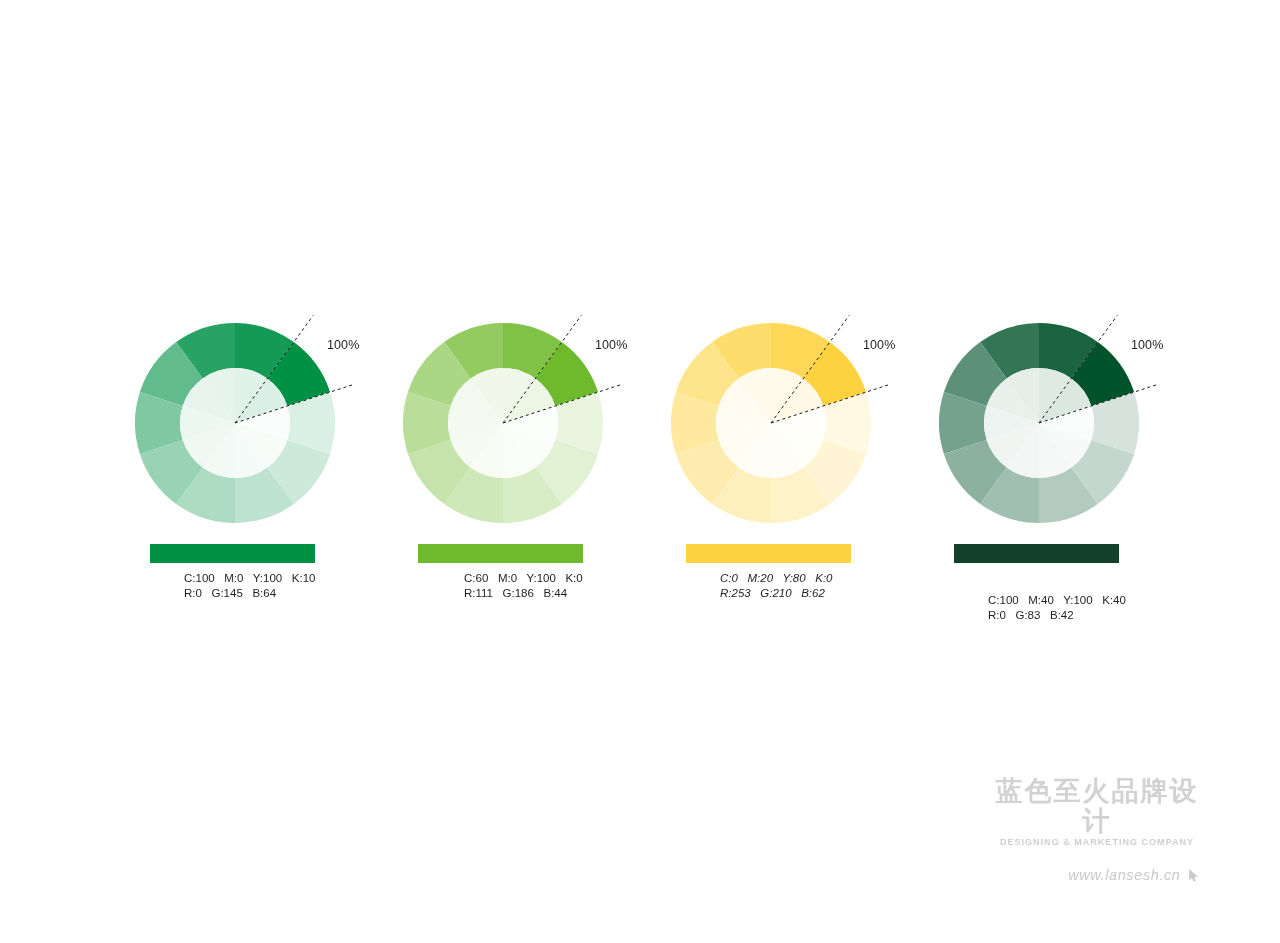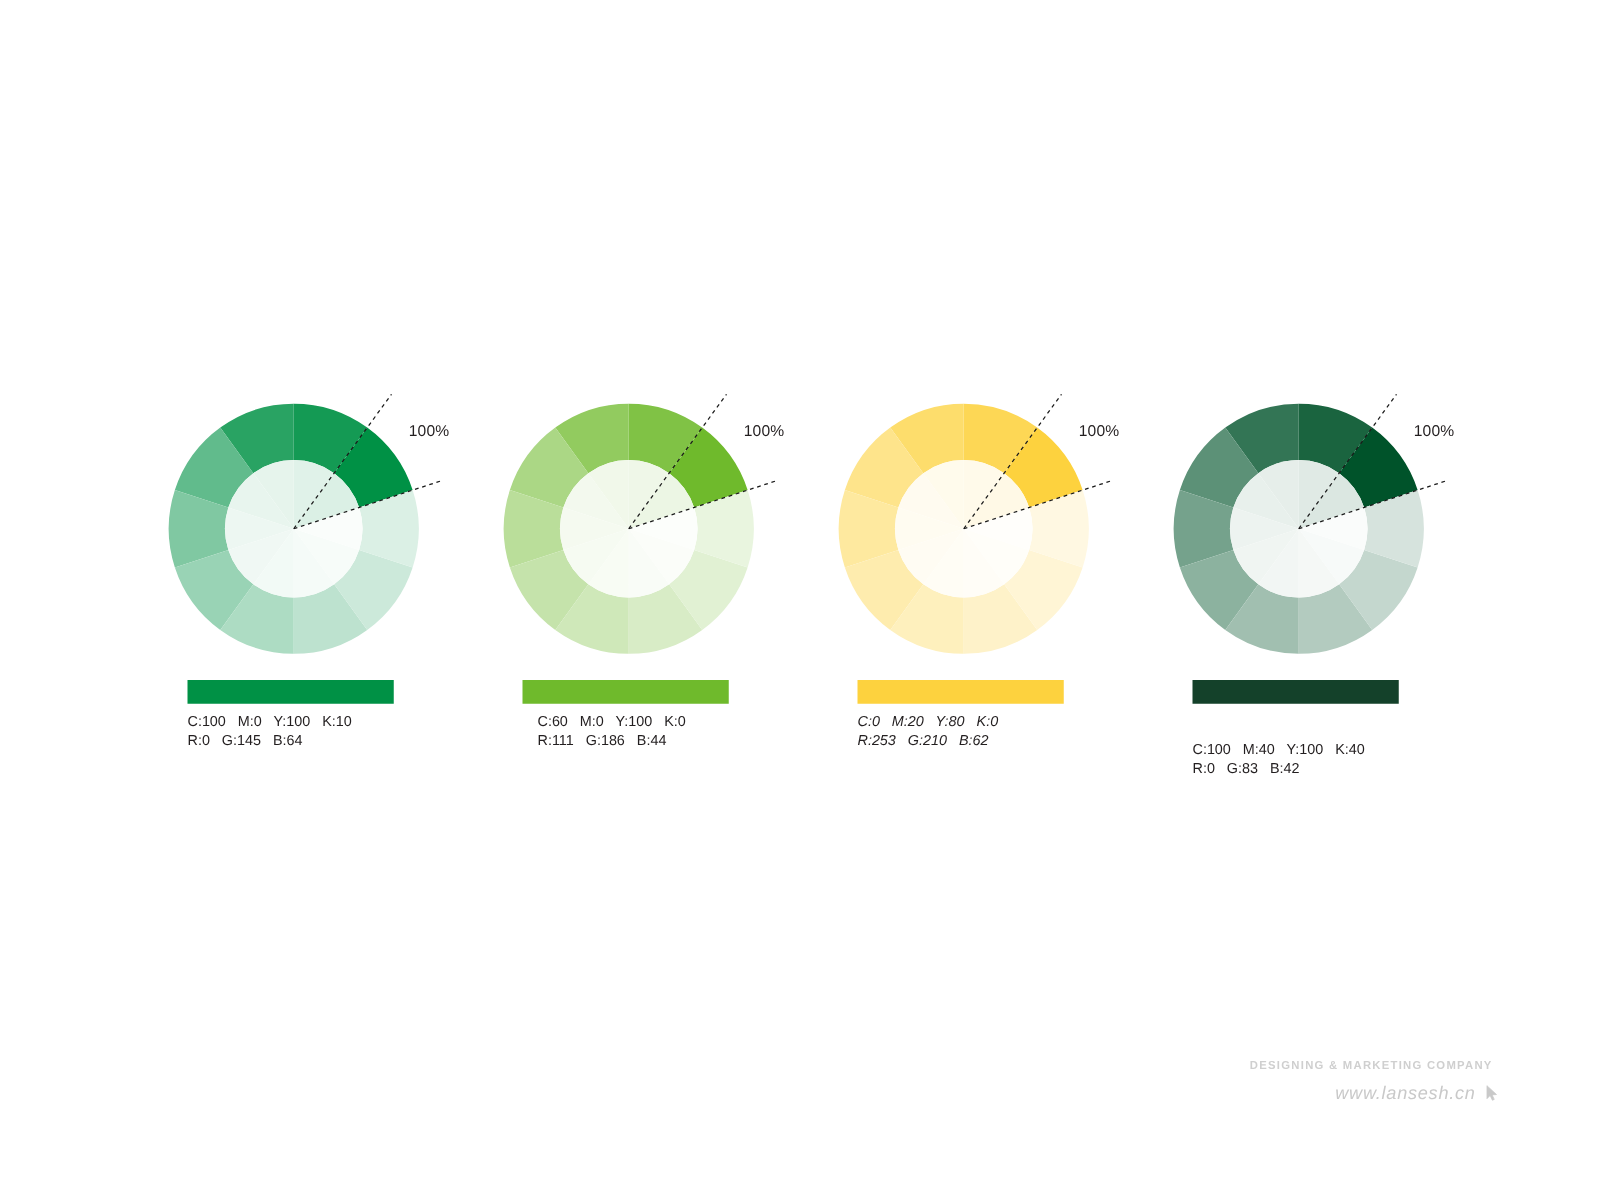--- a/index.html
+++ b/index.html
@@ -45,20 +45,21 @@
     border-radius: 0;
   }
 
   .swatch-text {
     position: absolute;
     font-family: "Liberation Sans", sans-serif;
     font-size: 11.5px;
     color: #231f20;
     line-height: 15px;
     white-space: pre;
+    margin-left: 34px;
   }
 
   .swatch-text .row {
     display: block;
     white-space: pre;
   }
 
   
   #watermark {
     position: absolute;
@@ -85,21 +86,21 @@
     font-weight: bold;
     letter-spacing: 1.05px;
     color: #cfcfcf;
     line-height: 12px;
     text-align: center;
     transform: scaleX(0.97);
   }
   #wm-url-row {
     display: block;
     text-align: right;
-    margin-top: 8px;
+    margin-top: 18px;
     padding-right: 4px;
   }
   #wm-url {
     font-family: "Liberation Sans", sans-serif;
     font-size: 14.5px;
     font-style: italic;
     letter-spacing: 0.6px;
     color: #c9c9c9;
   }
   #wm-cursor {
@@ -240,20 +241,21 @@
         <line x1="1039" y1="423" x2="1117.1754385548988" y2="315.40073974813197" stroke="#1a1a1a" stroke-width="1" stroke-dasharray="3 3"></line>
         <line x1="1039" y1="423" x2="1156.931008020599" y2="384.6818926975065" stroke="#1a1a1a" stroke-width="1" stroke-dasharray="3 3"></line>
       </g>
     </svg>
     <div class="pct-label" style="left: 1131px; top: 338px;">100%</div>
     <div class="swatch-bar" style="left: 954px; top: 544px; width: 165px; background: rgb(20, 65, 42);"></div>
     <div class="swatch-text" style="left: 954px; top: 593px;"><span class="row">C:100   M:40   Y:100   K:40</span><span class="row">R:0   G:83   B:42</span></div>
   </div>
 
 <div id="watermark">
+  <span id="wm-cn">蓝色至火品牌设计</span>
   <span id="wm-en">DESIGNING &amp; MARKETING COMPANY</span>
   <span id="wm-url-row">
     <span id="wm-url">www.lansesh.cn</span>
     <span id="wm-cursor">
       <svg width="9" height="13" viewBox="0 0 9 13" aria-hidden="true">
         <path d="M0.5 0.5 L0.5 11 L3.1 8.4 L4.9 12.2 L6.4 11.5 L4.7 7.9 L8.2 7.6 Z" fill="#c9c9c9" stroke="#c9c9c9" stroke-width="0.6"></path>
       </svg>
     </span>
   </span>
 </div>

